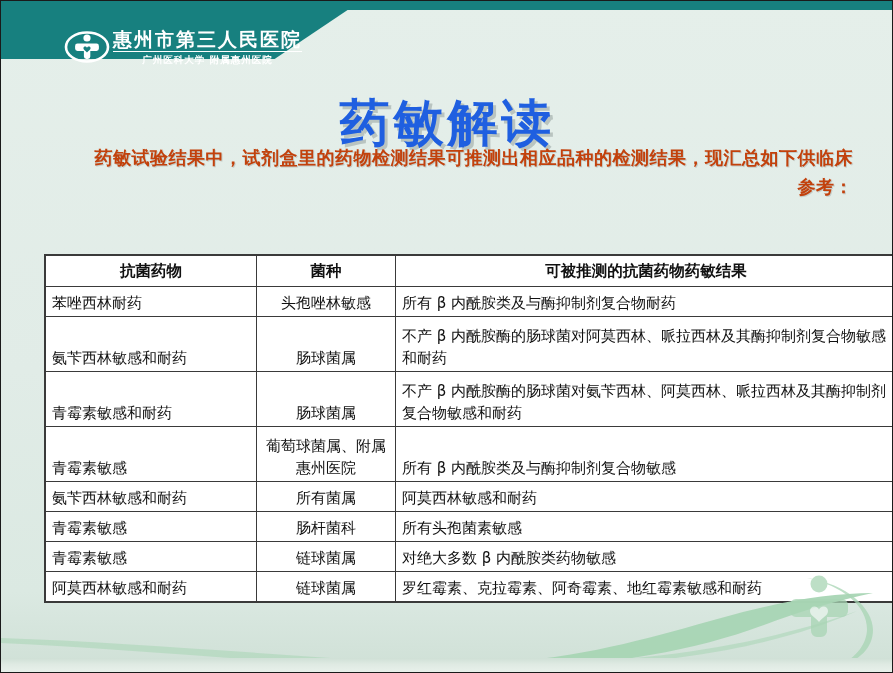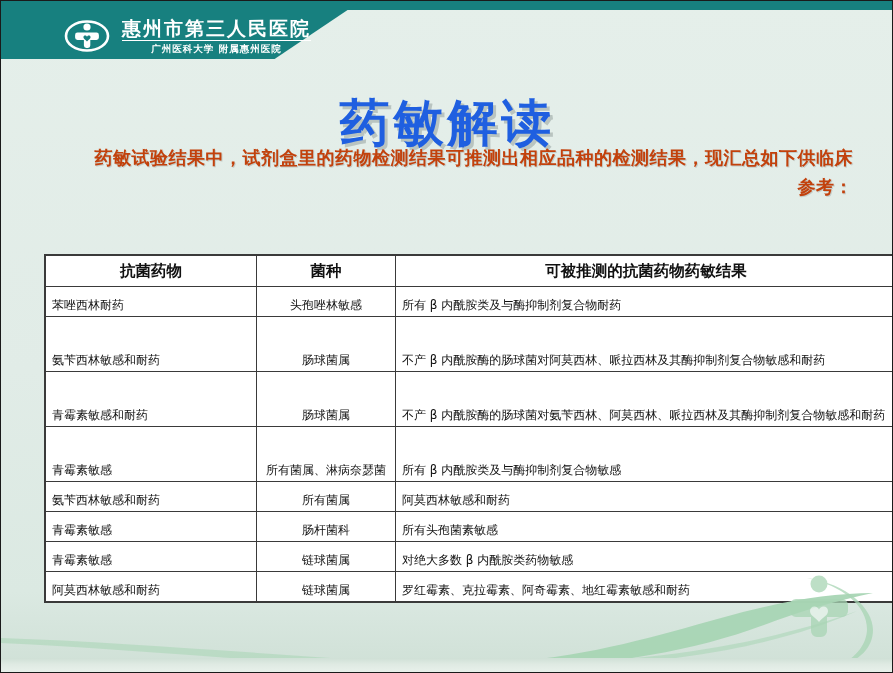--- a/index.html
+++ b/index.html
@@ -39,25 +39,25 @@
     left: 0;
     top: 0;
     width: 893px;
     height: 9px;
     background: #17807f;
   }
   
   .logo-wrap {
     position: absolute;
     left: 63px;
-    top: 13px;
+    top: 24px;
     height: 44px;
     display: flex;
     align-items: center;
-    gap: 12px;
+    gap: 3px;
   }
   .logo-mark {
     width: 46px;
     height: 34px;
     position: relative;
     flex: 0 0 auto;
   }
   .logo-text {
     display: flex;
     flex-direction: column;
@@ -122,21 +122,21 @@
     top: 254px;
     width: 812px;
     border-collapse: collapse;
     background: #ffffff;
     table-layout: fixed;
     box-shadow: 0 0 0 1px #3a3a3a;
   }
   .drug-table td, .drug-table th {
     border: 1px solid #3a3a3a;
     font-family: "DejaVu Sans", sans-serif;
-    font-size: 12px;
+    font-size: 15px;
     color: #111111;
     padding: 2px 6px;
     background: #ffffff;
     vertical-align: bottom;
     line-height: 1.42;
   }
   .drug-table th {
     text-align: center;
     font-weight: bold;
     vertical-align: middle;
@@ -216,21 +216,21 @@
           <td class="col-germ">肠球菌属</td>
           <td class="col-res cell-top">不产 β 内酰胺酶的肠球菌对阿莫西林、哌拉西林及其酶抑制剂复合物敏感和耐药</td>
         </tr>
         <tr class="row-tall">
           <td class="col-drug">青霉素敏感和耐药</td>
           <td class="col-germ">肠球菌属</td>
           <td class="col-res cell-top">不产 β 内酰胺酶的肠球菌对氨苄西林、阿莫西林、哌拉西林及其酶抑制剂复合物敏感和耐药</td>
         </tr>
         <tr class="row-tall">
           <td class="col-drug">青霉素敏感</td>
-          <td class="col-germ">所有菌属、淋病奈瑟菌</td>
+          <td class="col-germ">葡萄球菌属、附属惠州医院</td>
           <td class="col-res cell-top">所有 β 内酰胺类及与酶抑制剂复合物敏感</td>
         </tr>
         <tr class="row-norm">
           <td class="col-drug">氨苄西林敏感和耐药</td>
           <td class="col-germ">所有菌属</td>
           <td class="col-res">阿莫西林敏感和耐药</td>
         </tr>
         <tr class="row-norm">
           <td class="col-drug">青霉素敏感</td>
           <td class="col-germ">肠杆菌科</td>

